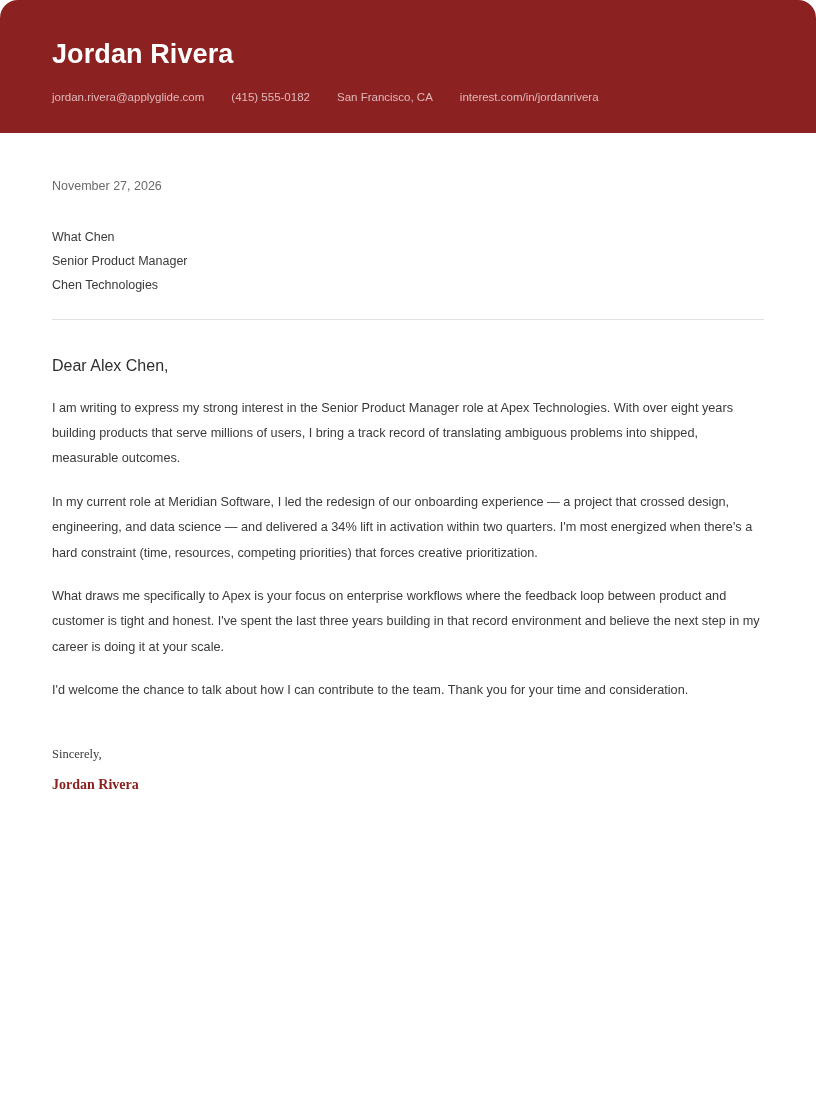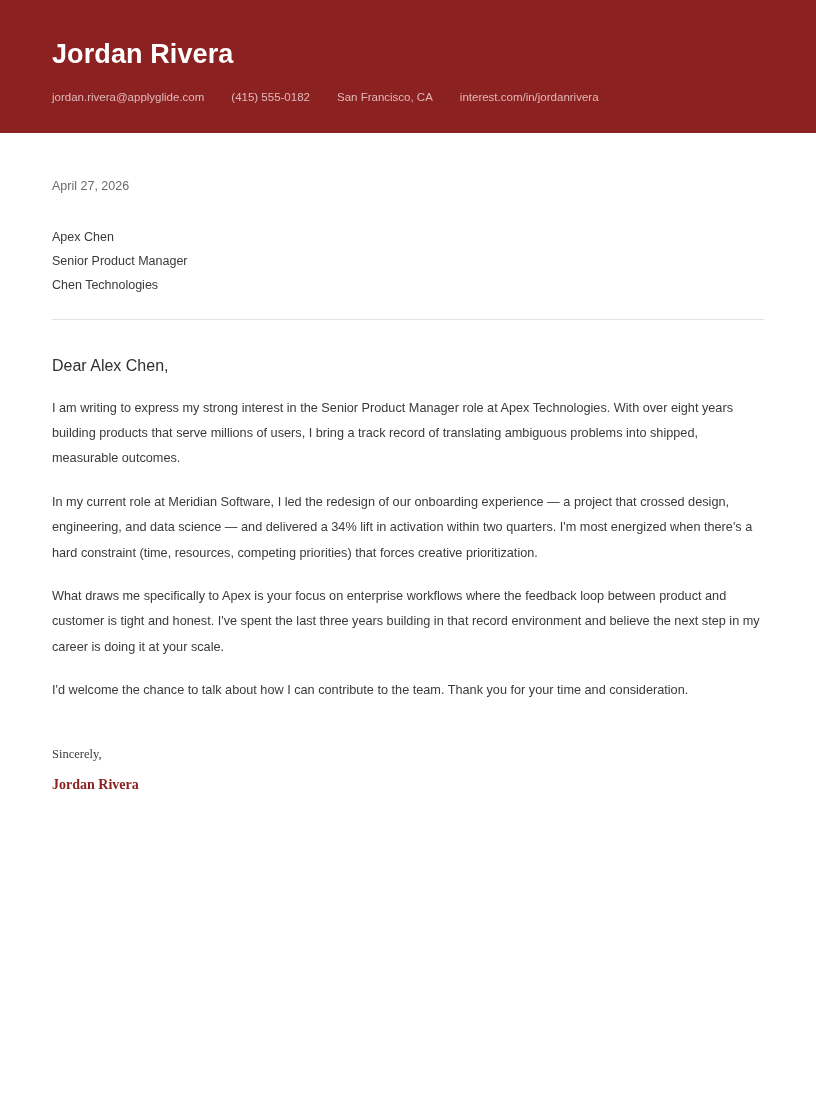--- a/index.html
+++ b/index.html
@@ -14,20 +14,21 @@
     color: #3a3a3a;
     -webkit-font-smoothing: antialiased;
   }
 
   .page {
     width: 816px;
     min-height: 1100px;
     background: #ffffff;
     position: relative;
     overflow: hidden;
+    border-radius: 18px;
   }
 
   
   .letter-header {
     background: #8b2121;
     padding: 30px 52px 26px 52px;
     box-sizing: border-box;
     height: 133px;
   }
   .sender-name {
@@ -121,24 +122,24 @@
     <div class="contact-line">
       <span class="contact-item">jordan.rivera@applyglide.com</span>
       <span class="contact-item">(415) 555-0182</span>
       <span class="contact-item">San Francisco, CA</span>
       <span class="contact-item">interest.com/in/jordanrivera</span>
     </div>
   </div>
 
   <div class="letter-body">
 
-    <div class="date-line">April 27, 2026</div>
+    <div class="date-line">November 27, 2026</div>
 
     <div class="recipient-block">
-      <div class="recipient-line">Apex Chen</div>
+      <div class="recipient-line">What Chen</div>
       <div class="recipient-line">Senior Product Manager</div>
       <div class="recipient-line">Chen Technologies</div>
     </div>
 
     <hr class="divider">
 
     <div class="salutation">Dear Alex Chen,</div>
 
     <p class="para">I am writing to express my strong interest in the Senior Product Manager role at Apex Technologies. With over eight years building products that serve millions of users, I bring a track record of translating ambiguous problems into shipped, measurable outcomes.</p>
     <p class="para">In my current role at Meridian Software, I led the redesign of our onboarding experience — a project that crossed design, engineering, and data science — and delivered a 34% lift in activation within two quarters. I'm most energized when there's a hard constraint (time, resources, competing priorities) that forces creative prioritization.</p>

